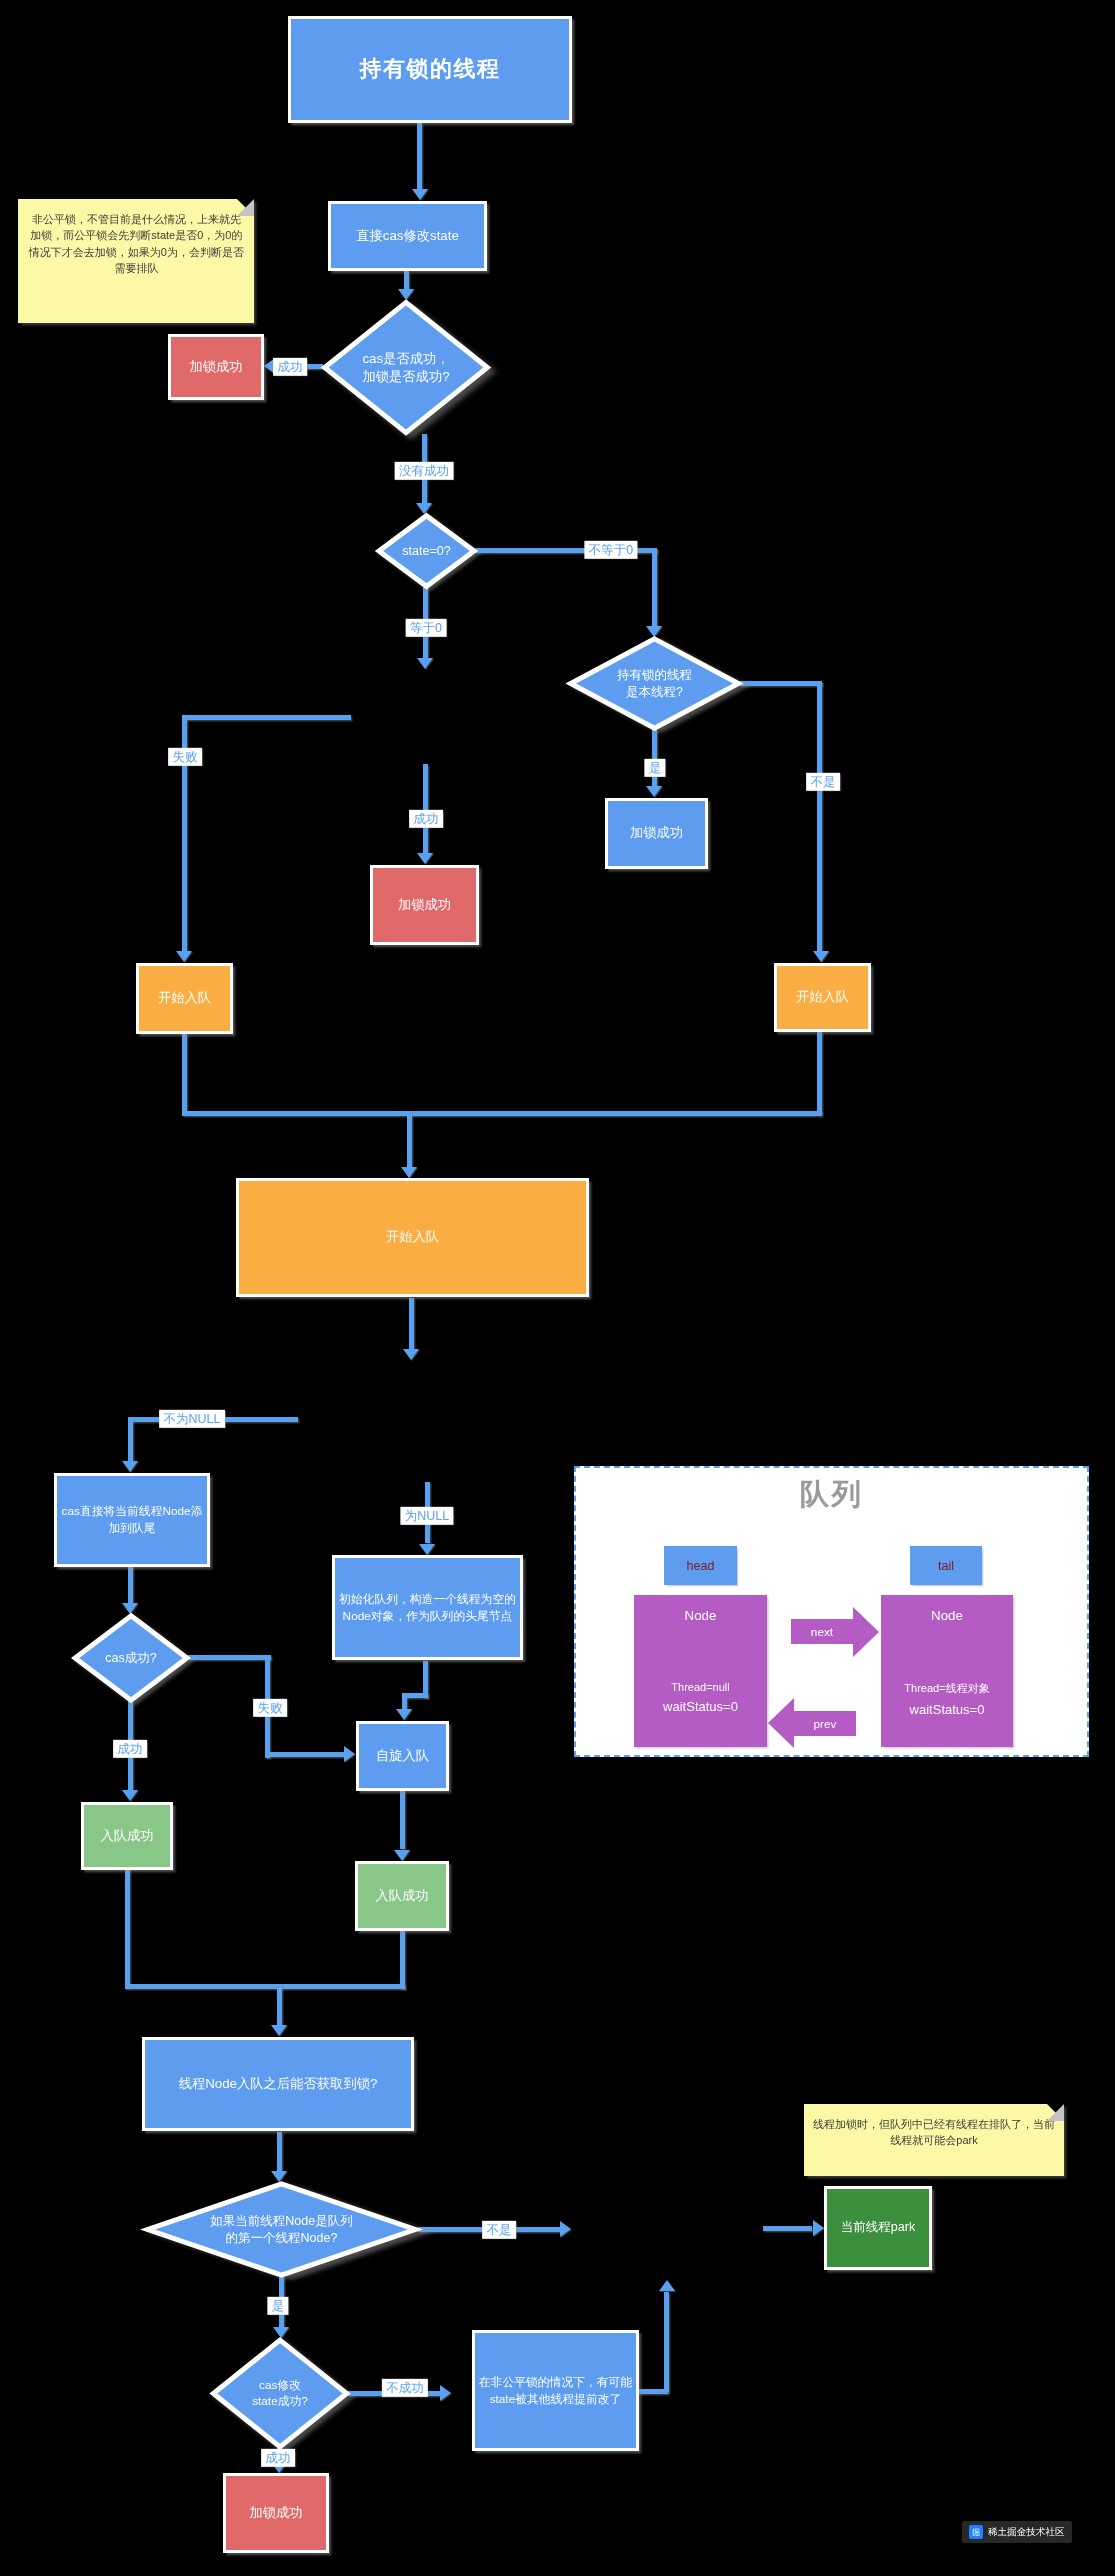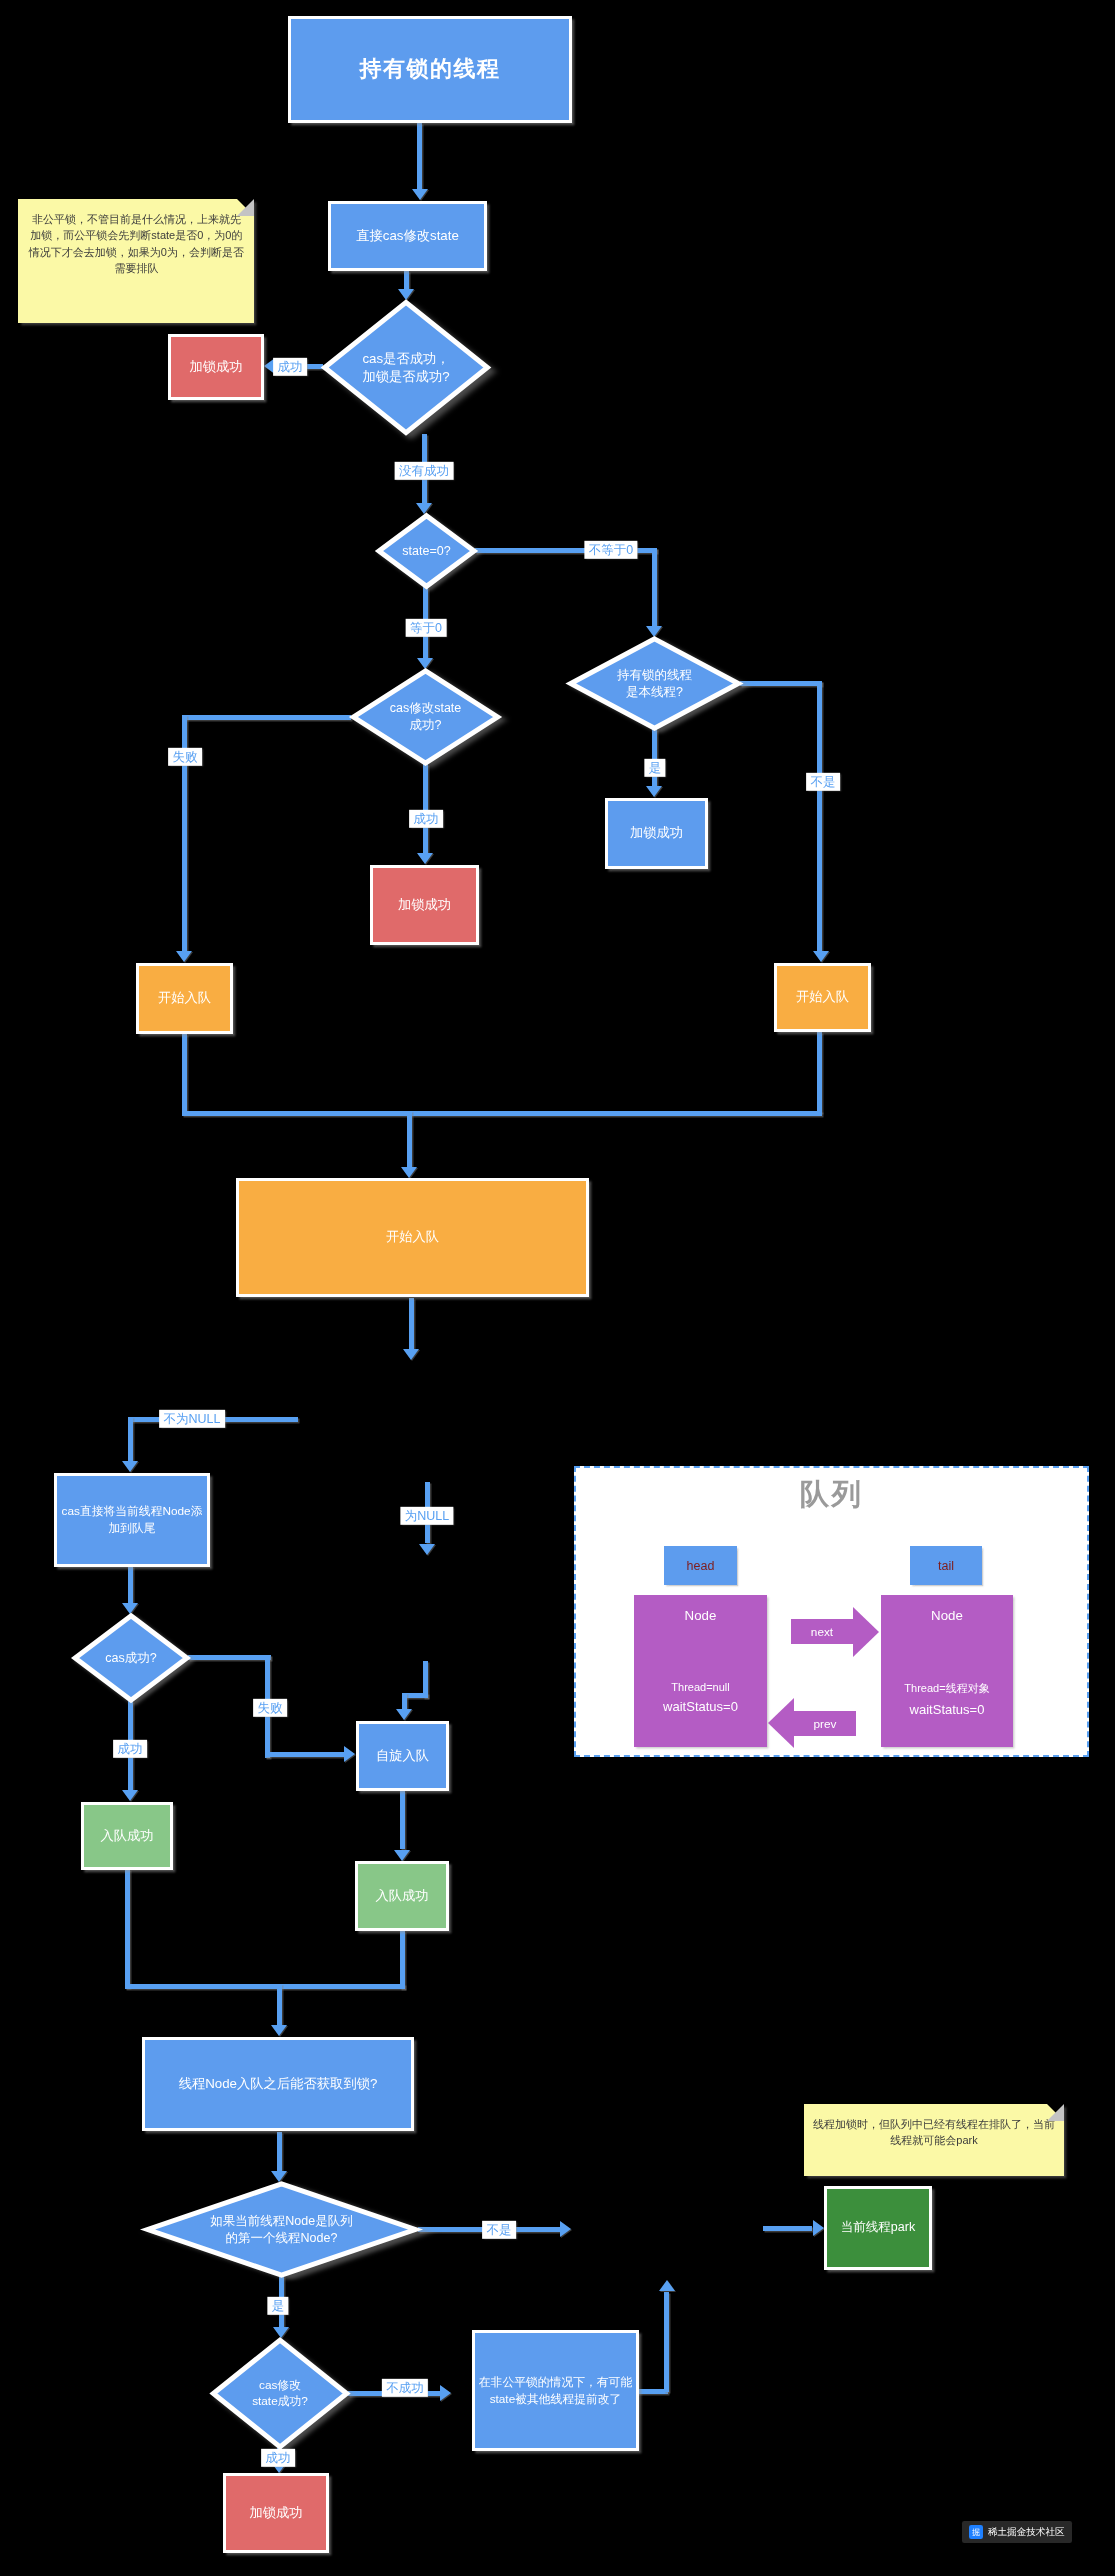--- a/index.html
+++ b/index.html
@@ -162,20 +162,21 @@
 
   <div class="box blue titlebox" style="left:288px;top:16px;width:284px;height:107px">持有锁的线程</div>
   <div class="box blue" style="left:328px;top:201px;width:159px;height:70px">直接cas修改state</div>
   <div class="box red" style="left:168px;top:334px;width:96px;height:66px">加锁成功</div>
   <div class="box blue" style="left:605px;top:798px;width:103px;height:71px">加锁成功</div>
   <div class="box red" style="left:370px;top:865px;width:109px;height:80px">加锁成功</div>
   <div class="box orange" style="left:136px;top:963px;width:97px;height:71px">开始入队</div>
   <div class="box orange" style="left:774px;top:963px;width:97px;height:69px">开始入队</div>
   <div class="box orange" style="left:236px;top:1178px;width:353px;height:119px">开始入队</div>
   <div class="box blue f16" style="left:54px;top:1473px;width:156px;height:94px">cas直接将当前线程Node添加到队尾</div>
+  <div class="box blue f16" style="left:332px;top:1555px;width:191px;height:105px">初始化队列，构造一个线程为空的Node对象，作为队列的头尾节点</div>
   <div class="box blue" style="left:356px;top:1721px;width:93px;height:70px">自旋入队</div>
   <div class="box green" style="left:81px;top:1802px;width:92px;height:68px">入队成功</div>
   <div class="box green" style="left:355px;top:1861px;width:94px;height:70px">入队成功</div>
   <div class="box blue" style="left:142px;top:2037px;width:272px;height:94px">线程Node入队之后能否获取到锁?</div>
   <div class="box dgreen f17" style="left:824px;top:2186px;width:108px;height:84px">当前线程park</div>
   <div class="box blue f16" style="left:472px;top:2330px;width:167px;height:121px">在非公平锁的情况下，有可能state被其他线程提前改了</div>
   <div class="box red" style="left:223px;top:2473px;width:106px;height:80px">加锁成功</div>
 
   <div class="diamond" style="left:323px;top:301px;width:166px;height:133px">
     <svg viewBox="0 0 100 100" preserveAspectRatio="none">
@@ -189,27 +190,20 @@
         <polygon class="dshape" points="50,1 99,50 50,99 1,50"></polygon>
       </svg>
     <span class="dtext" style="font-size:12.5px">state=0?</span>
   </div>
   <div class="diamond" style="left:569px;top:638px;width:171px;height:91px">
     <svg viewBox="0 0 100 100" preserveAspectRatio="none">
         <polygon class="dshape" points="50,1 99,50 50,99 1,50"></polygon>
       </svg>
     <span class="dtext" style="font-size:12.5px">持有锁的线程
 是本线程?</span>
-  </div>
-  <div class="diamond" style="left:352px;top:670px;width:147px;height:94px">
-    <svg viewBox="0 0 100 100" preserveAspectRatio="none">
-        <polygon class="dshape" points="50,1 99,50 50,99 1,50"></polygon>
-      </svg>
-    <span class="dtext" style="font-size:12.5px">cas修改state
-成功?</span>
   </div>
   <div class="diamond" style="left:74px;top:1615px;width:114px;height:86px">
     <svg viewBox="0 0 100 100" preserveAspectRatio="none">
         <polygon class="dshape" points="50,1 99,50 50,99 1,50"></polygon>
       </svg>
     <span class="dtext" style="font-size:12.5px">cas成功?</span>
   </div>
   <div class="diamond" style="left:145px;top:2183px;width:273px;height:93px">
     <svg viewBox="0 0 100 100" preserveAspectRatio="none">
         <polygon class="dshape" points="50,1 99,50 50,99 1,50"></polygon>

